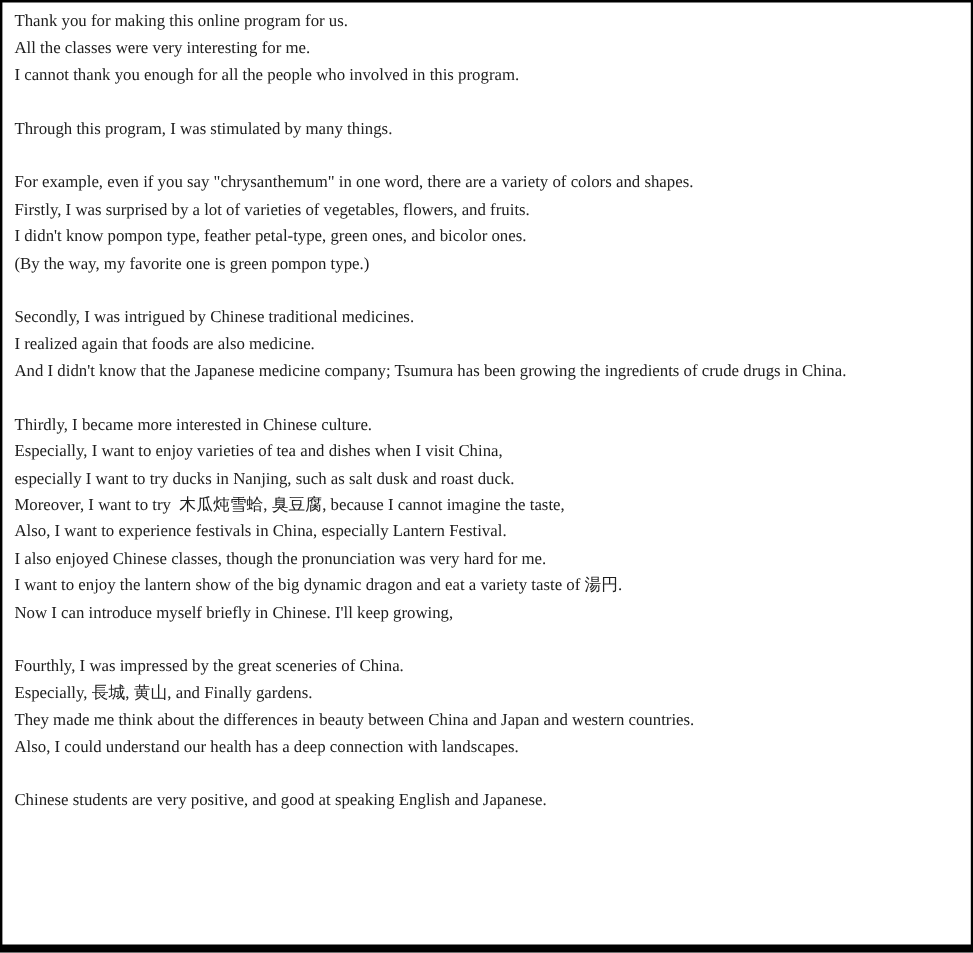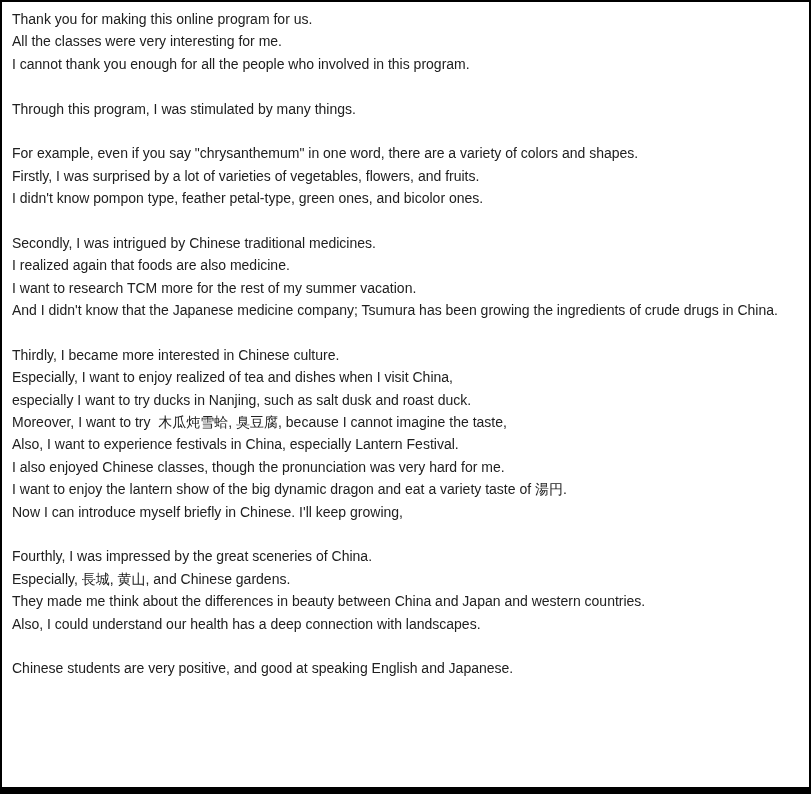--- a/index.html
+++ b/index.html
@@ -15,21 +15,21 @@
     background: #ffffff;
     border-top: 2px solid #000000;
     border-left: 2px solid #000000;
     border-right: 2px solid #000000;
     border-bottom: 7px solid #000000;
     padding: 6px 0 0 10px;
     overflow: hidden;
     position: relative;
   }
   .line {
-    font-family: Liberation Sans, sans-serif;
+    font-family: Liberation Serif, serif;
     font-size: 14px;
     line-height: 22.4px;
     height: 22.4px;
     color: #202020;
     white-space: pre;
     overflow: visible;
   }
 </style>
 </head>
 <body>
@@ -38,34 +38,34 @@
 
 <div class="line">Thank you for making this online program for us.</div>
     <div class="line">All the classes were very interesting for me.</div>
     <div class="line">I cannot thank you enough for all the people who involved in this program.</div>
     <div class="line">&nbsp;</div>
     <div class="line">Through this program, I was stimulated by many things.</div>
     <div class="line">&nbsp;</div>
     <div class="line">For example, even if you say "chrysanthemum" in one word, there are a variety of colors and shapes.</div>
     <div class="line">Firstly, I was surprised by a lot of varieties of vegetables, flowers, and fruits.</div>
     <div class="line">I didn't know pompon type, feather petal-type, green ones, and bicolor ones.</div>
+    <div class="line">(By the way, my favorite one is green pompon type.)</div>
     <div class="line">&nbsp;</div>
     <div class="line">Secondly, I was intrigued by Chinese traditional medicines.</div>
     <div class="line">I realized again that foods are also medicine.</div>
-    <div class="line">I want to research TCM more for the rest of my summer vacation.</div>
     <div class="line">And I didn't know that the Japanese medicine company; Tsumura has been growing the ingredients of crude drugs in China.</div>
     <div class="line">&nbsp;</div>
     <div class="line">Thirdly, I became more interested in Chinese culture.</div>
-    <div class="line">Especially, I want to enjoy realized of tea and dishes when I visit China,</div>
+    <div class="line">Especially, I want to enjoy varieties of tea and dishes when I visit China,</div>
     <div class="line">especially I want to try ducks in Nanjing, such as salt dusk and roast duck.</div>
     <div class="line">Moreover, I want to try  木瓜炖雪蛤, 臭豆腐, because I cannot imagine the taste,</div>
     <div class="line">Also, I want to experience festivals in China, especially Lantern Festival.</div>
     <div class="line">I also enjoyed Chinese classes, though the pronunciation was very hard for me.</div>
     <div class="line">I want to enjoy the lantern show of the big dynamic dragon and eat a variety taste of 湯円.</div>
     <div class="line">Now I can introduce myself briefly in Chinese. I'll keep growing,</div>
     <div class="line">&nbsp;</div>
     <div class="line">Fourthly, I was impressed by the great sceneries of China.</div>
-    <div class="line">Especially, 長城, 黄山, and Chinese gardens.</div>
+    <div class="line">Especially, 長城, 黄山, and Finally gardens.</div>
     <div class="line">They made me think about the differences in beauty between China and Japan and western countries.</div>
     <div class="line">Also, I could understand our health has a deep connection with landscapes.</div>
     <div class="line">&nbsp;</div>
     <div class="line">Chinese students are very positive, and good at speaking English and Japanese.</div>
   </div>
 
 </body></html>

